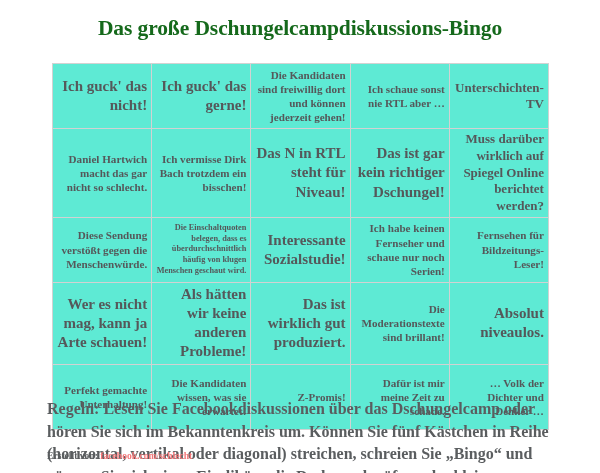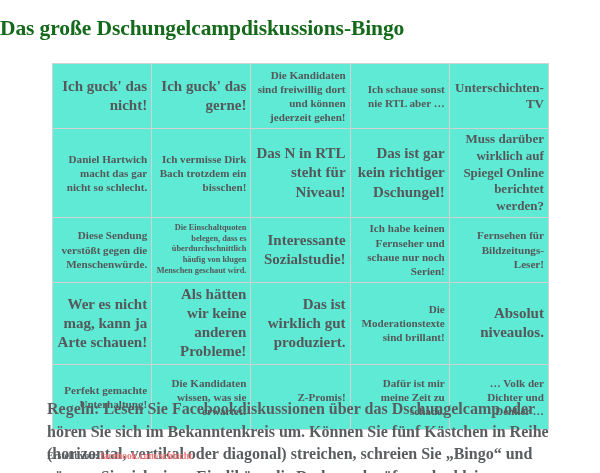--- a/index.html
+++ b/index.html
@@ -18,21 +18,21 @@
     position: relative;
     width: 600px;
     height: 473px;
     box-sizing: border-box;
   }
   .title {
     position: absolute;
     left: 0;
     top: 16px;
     width: 600px;
-    text-align: left;
+    text-align: center;
     color: #15691b;
     font-size: 21.5px;
     font-weight: bold;
     letter-spacing: -0.1px;
     font-family: "Liberation Serif", "DejaVu Serif", serif;
   }
   .bingo-grid {
     position: absolute;
     left: 52px;
     top: 63px;

